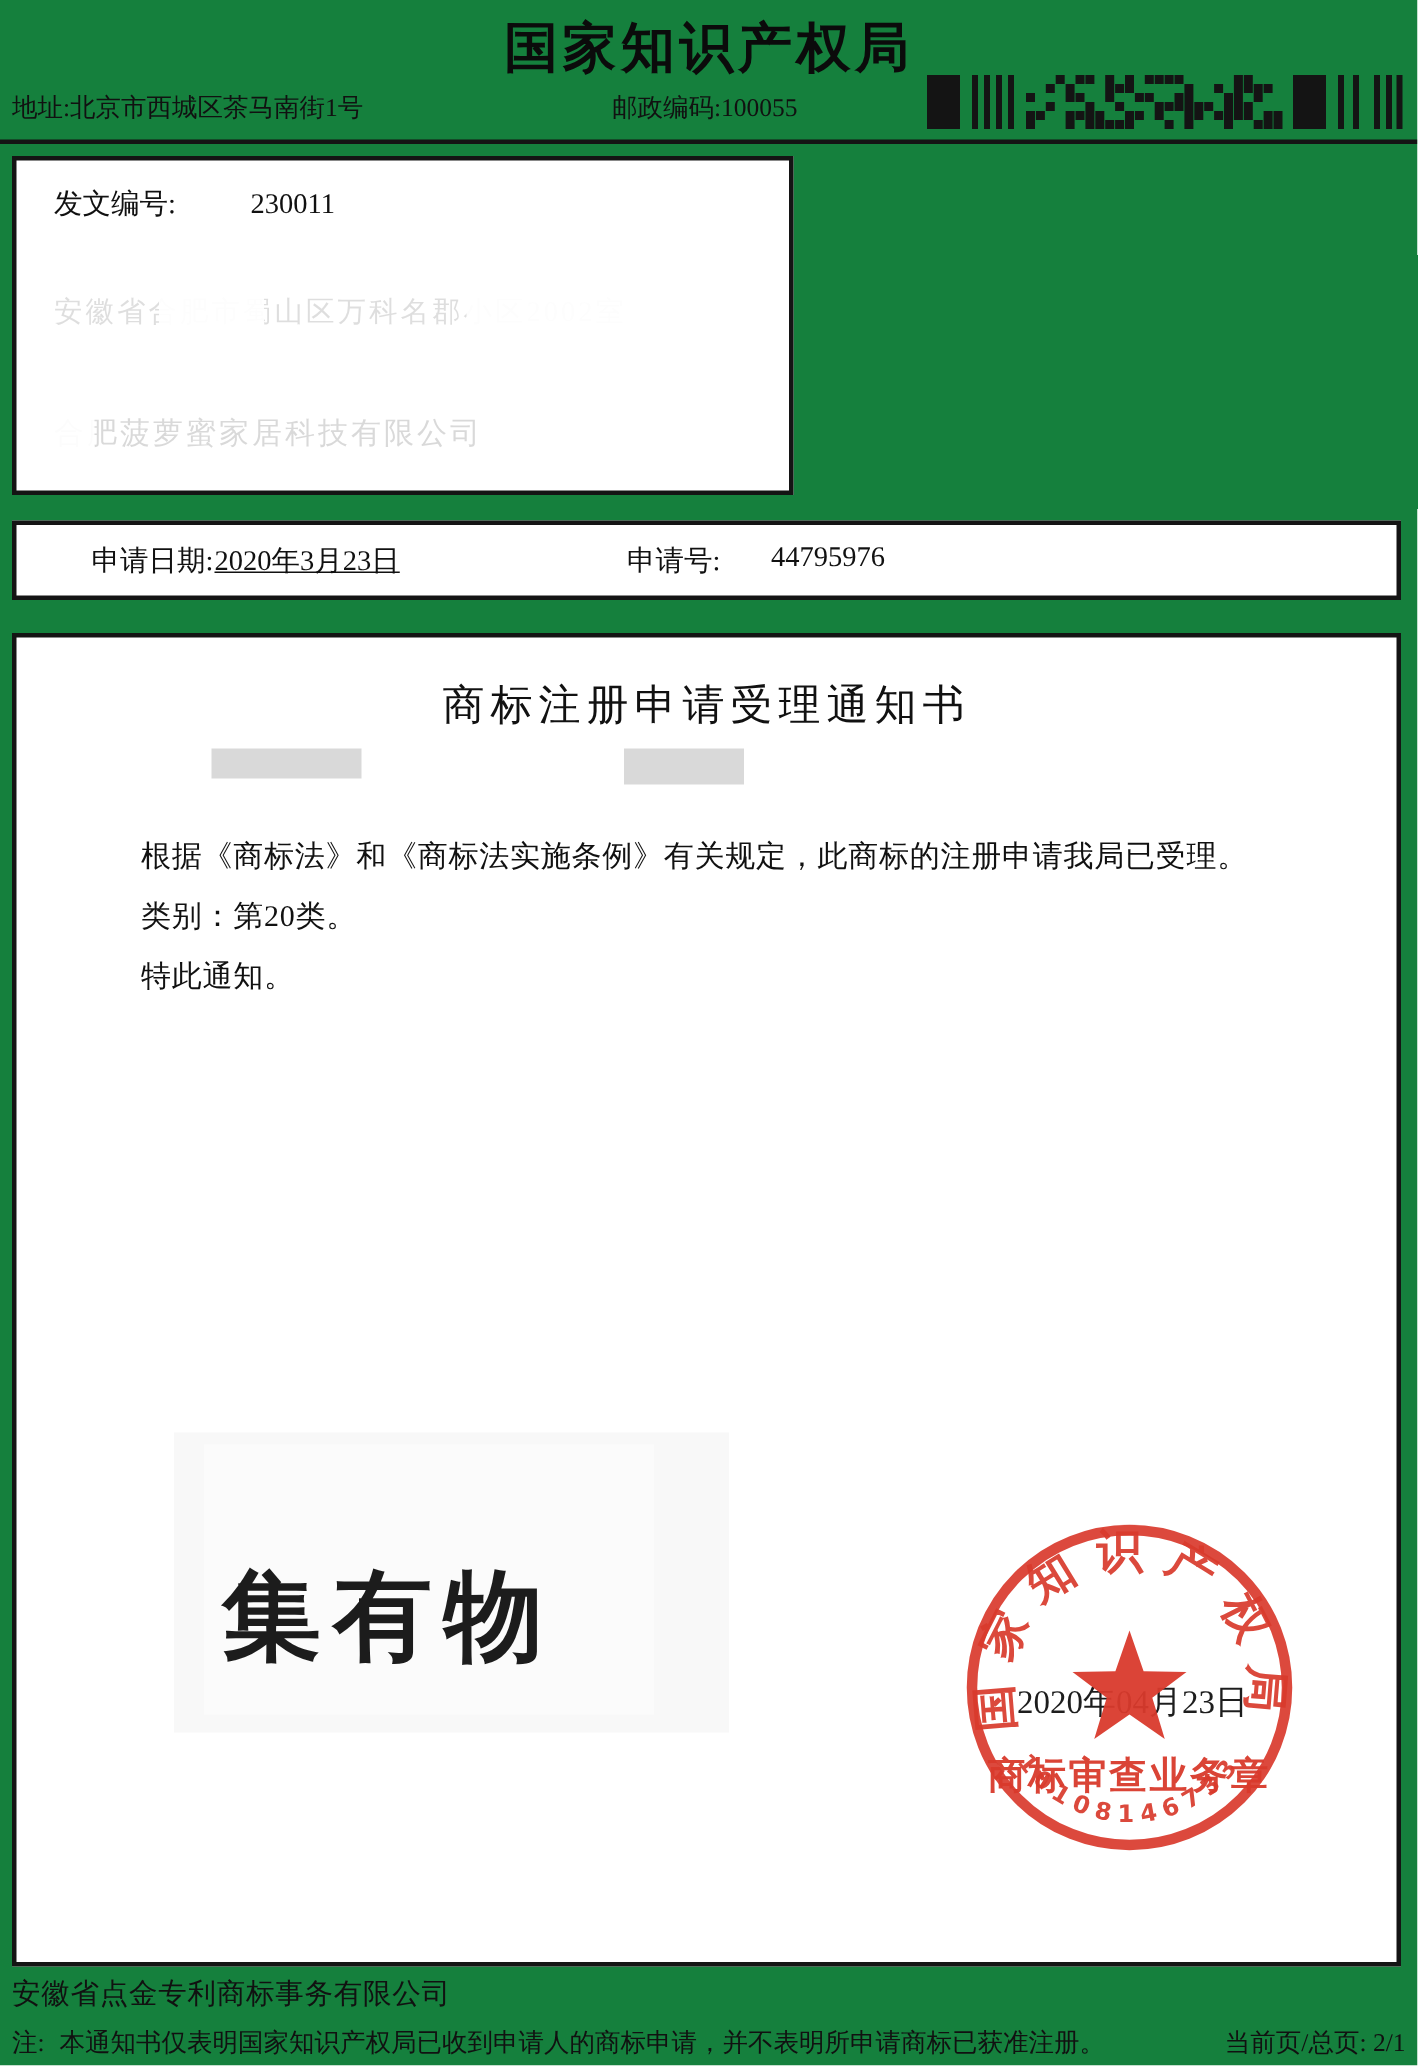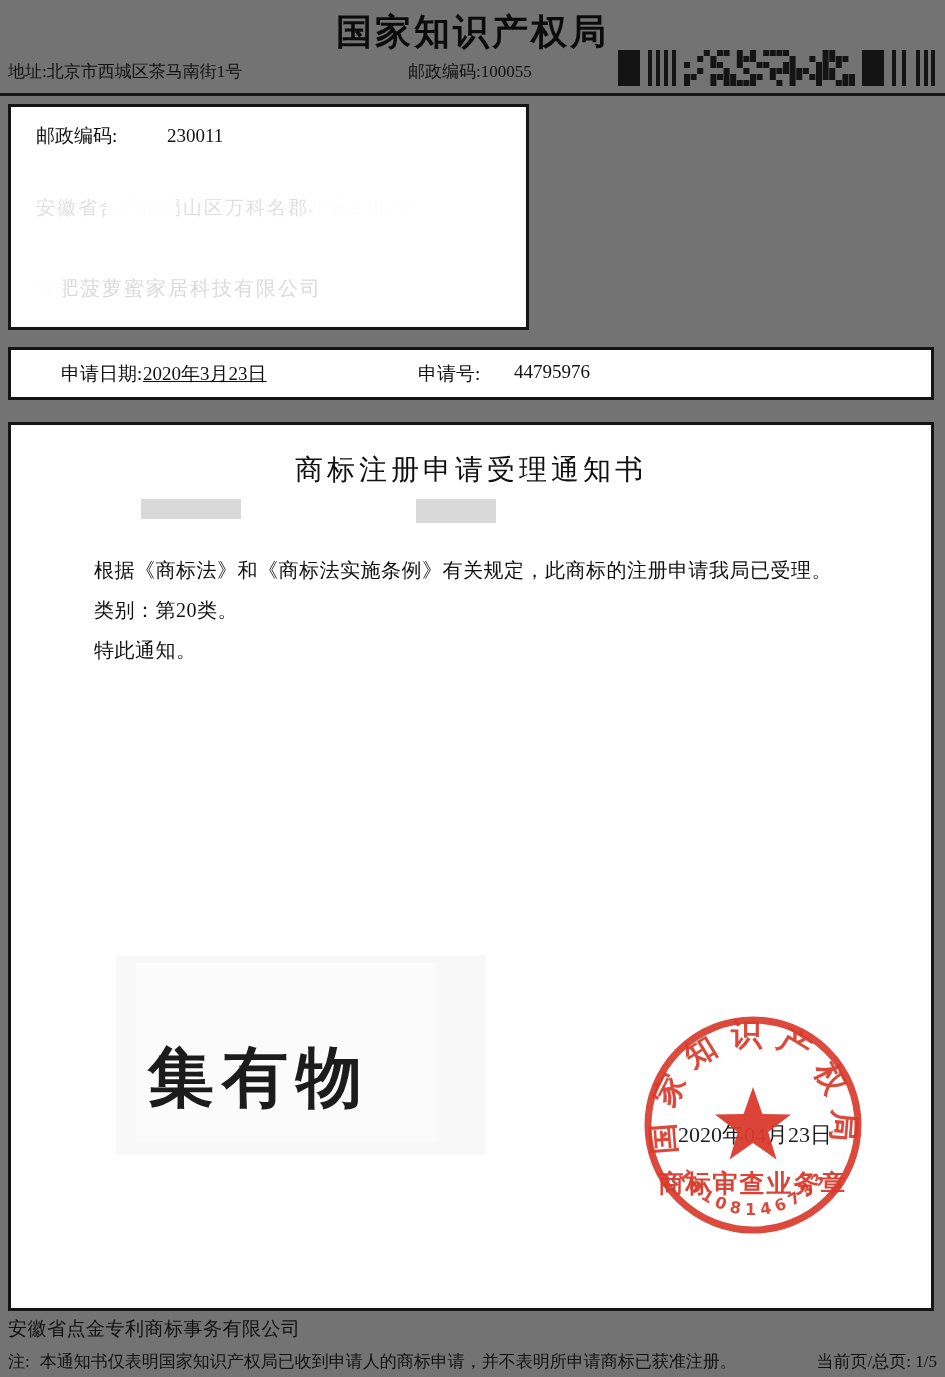--- a/index.html
+++ b/index.html
@@ -1,19 +1,19 @@
 <!DOCTYPE html>
 <html><head>
 <meta charset="utf-8">
 <style>
   html,body{margin:0;padding:0;background:#ffffff;}
   #doc{
     position:relative;
     width:945px;height:1377px;
-    background:#737373;
+    background:#15803d;
     font-family:"Liberation Serif","DejaVu Serif",serif;
     color:#111;
     overflow:hidden;
   }
   .abs{position:absolute;}
   
   #hdr-title{
     top:8px;left:0;width:945px;text-align:center;
     font-size:36px;font-weight:700;letter-spacing:3px;color:#0b0b0b;
   }
@@ -152,21 +152,21 @@
       <rect x="274" y="0" width="4" height="36" fill="#141414"></rect>
       <rect x="284" y="0" width="4" height="36" fill="#141414"></rect>
       <rect x="298" y="0" width="4" height="36" fill="#141414"></rect>
       <rect x="306" y="0" width="4" height="36" fill="#141414"></rect>
       <rect x="313" y="0" width="4" height="36" fill="#141414"></rect>
     </svg>
   <div class="abs" id="rule"></div>
 
   <div class="abs box" id="recipient-box">
     <div class="rb-line1">
-      <span>邮政编码:</span>
+      <span>发文编号:</span>
       <span class="val">230011</span>
     </div>
     <div id="recipient-address-faded">安徽省合肥市蜀山区万科名郡小区2002室</div>
     <div class="whiteout" style="left:95px;top:86px;width:70px;height:24px;"></div>
     <div class="whiteout" style="left:300px;top:84px;width:115px;height:26px;"></div>
     <div id="recipient-company-faded">合肥菠萝蜜家居科技有限公司</div>
     <div class="whiteout" style="left:18px;top:166px;width:34px;height:26px;"></div>
   </div>
 
 
@@ -210,17 +210,17 @@
     <text x="117" y="184" text-anchor="middle" font-size="25" font-weight="bold" fill="#d93a2c" letter-spacing="2" font-family="'Liberation Serif','DejaVu Serif',serif" opacity=".95">商标审查业务章</text>
     <text x="119" y="134" text-anchor="middle" font-size="22" fill="#1d1d1d" font-family="'Liberation Serif','DejaVu Serif',serif">2020年04月23日</text>
     <polygon fill="#d93a2c" opacity=".95" points="117,79 126.4,106.1 155,106.6 132.2,123.9 140.5,151.4 117,135 93.5,151.4 101.8,123.9 79,106.6 107.6,106.1"></polygon>
   </svg>
 
   <div class="abs" id="agent-name">安徽省点金专利商标事务有限公司</div>
   <div class="abs" id="footer">
     <span id="footer-note-label">注:</span><span>本通知书仅表明国家知识产权局已收到申请人的商标申请，并不表明所申请商标已获准注册。</span>
     <span id="page-indicator">
       <span>当前页/总页:</span>
-      <span>1/5</span>
+      <span>2/1</span>
     </span>
   </div>
 
 </div>
 
 </body></html>

